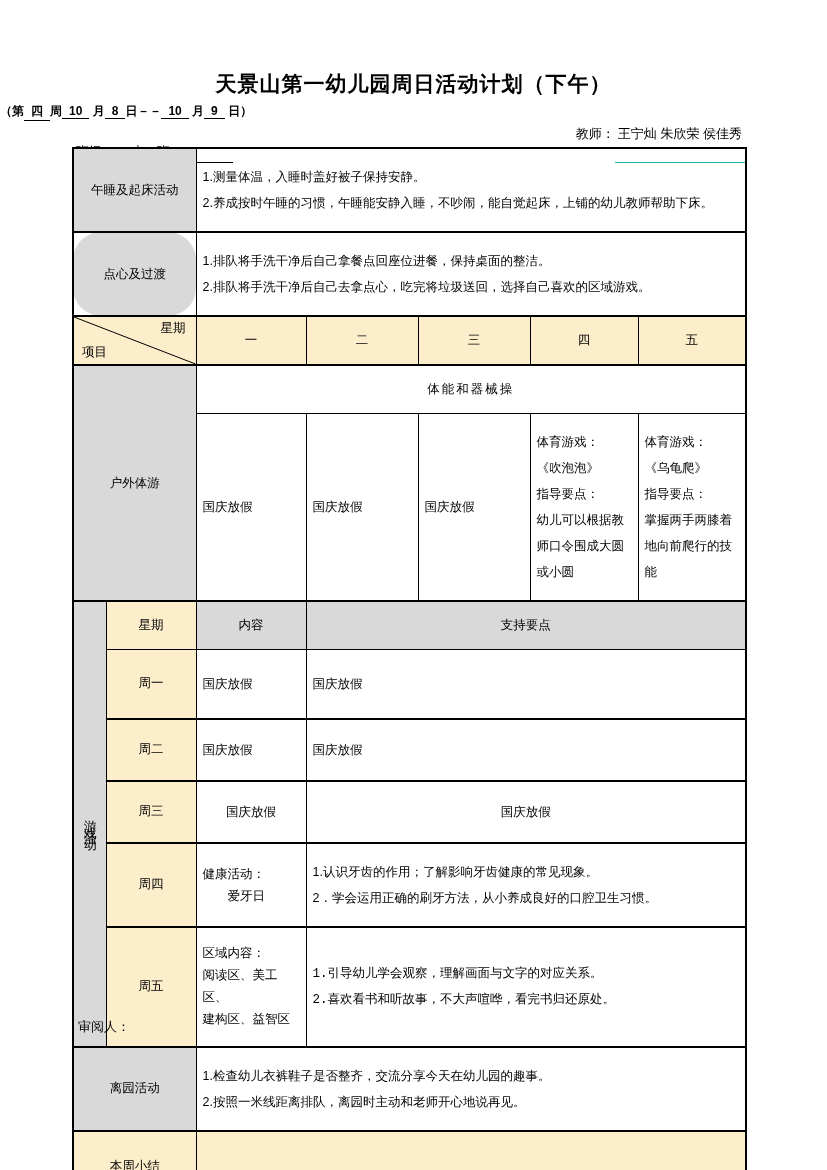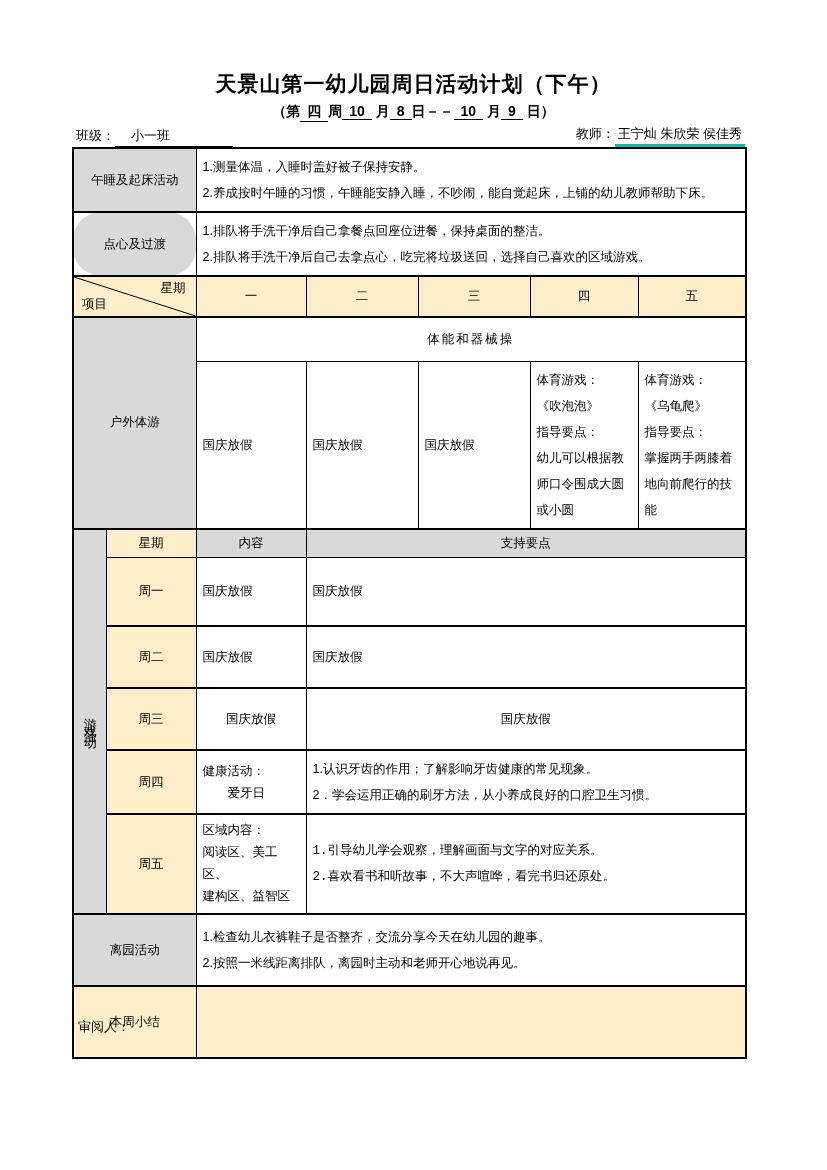--- a/index.html
+++ b/index.html
@@ -6,37 +6,37 @@
   html,body { background:#ffffff; }
   .page {
     position:relative; width:827px; height:1170px; background:#fff;
     font-family:"Liberation Sans", sans-serif; color:#000; overflow:hidden;
   }
   .doc-title {
     position:absolute; top:70px; left:0; right:0; text-align:center;
     font-size:21px; font-weight:bold; letter-spacing:1px;
   }
   .doc-subtitle {
-    position:absolute; top:103px; left:0; right:0; text-align:center;
-    font-size:14px; font-weight:bold; white-space:pre;
+    position:absolute; top:103px; left:0; right:0; 
+    font-size:12px; font-weight:bold; white-space:pre;
   }
   .u { display:inline-block; border-bottom:1px solid #000; padding:0 7px; white-space:pre; }
   .info-line {
     position:absolute; top:125px; left:76px; width:669px;
     display:flex; justify-content:space-between; font-size:13px; align-items:flex-end;
   }
   .class-value { display:inline-block; border-bottom:1px solid #000; min-width:118px; padding:0 8px 1px 16px; }
-  .teacher-names { display:inline-block; border-bottom:3px solid #14b8a6; padding:0 3px 1px 3px; }
+  .teacher-names { display:inline-block; border-bottom:1px solid #14b8a6; padding:0 3px 19px 3px; }
 
   table.plan {
     position:absolute; top:147px; left:72px; width:673px;
     border-collapse:collapse; table-layout:fixed; font-size:12.5px;
     border:2px solid var(--border,#000);
   }
-  table.plan td { border:1px solid var(--border,#000); padding:5px 6px; vertical-align:middle; overflow:hidden; }
+  table.plan td { border:1px solid var(--border,#000); padding:15px 6px; vertical-align:middle; overflow:hidden; }
   tr.thick > td { border-top-width:2px; }
   .label-cell { background:var(--label-fill,#D9D9D9); text-align:center; }
   .cream { background:var(--header-fill,#FCEDCB); text-align:center; }
   .pre { white-space:pre-line; }
   .content-cell { padding-left:10px; line-height:26px; }
   .mid-lines { line-height:22px; padding-left:8px; }
   .top-cell { vertical-align:top; padding-top:8px; line-height:26px; padding-left:8px; padding-right:4px; }
   .banner-cell { text-align:center; height:44px; letter-spacing:2px;font-family:Liberation Serif, serif; }
 
   .r-nap td { height:60px; }

